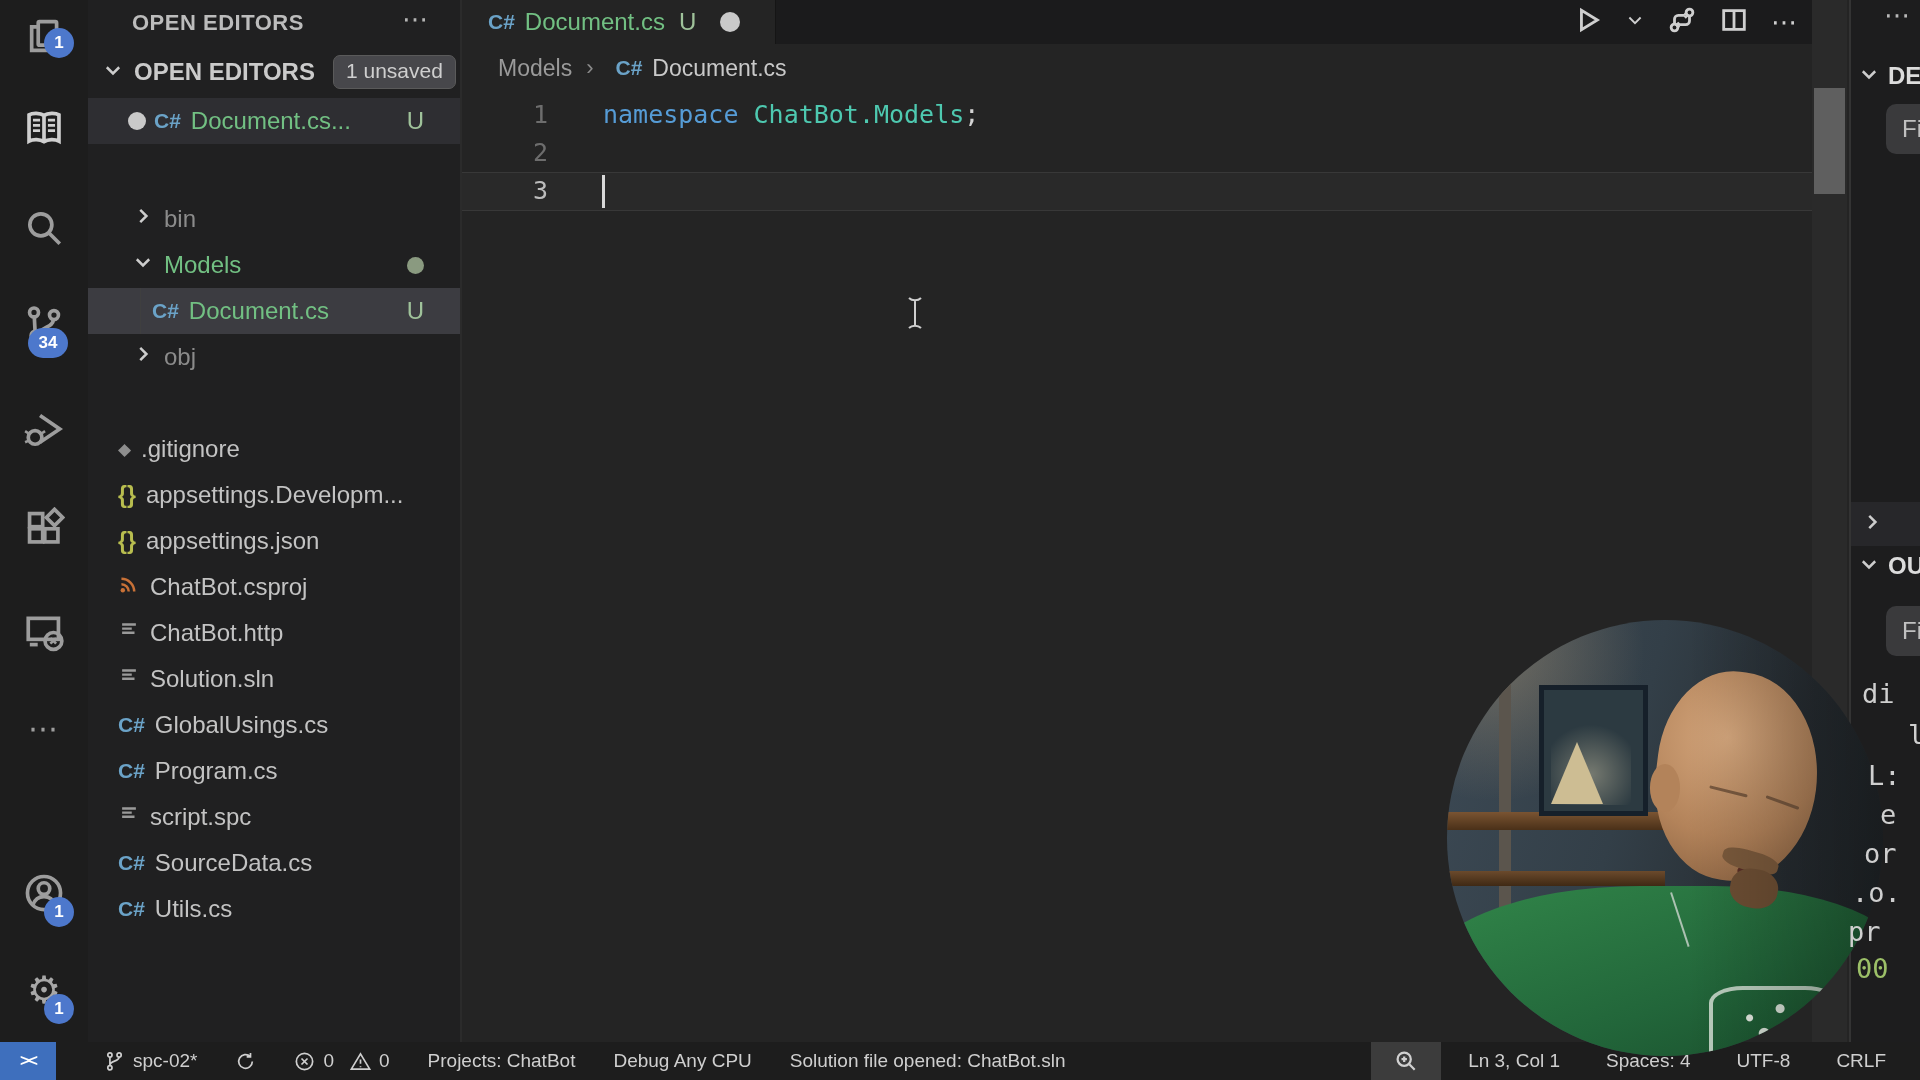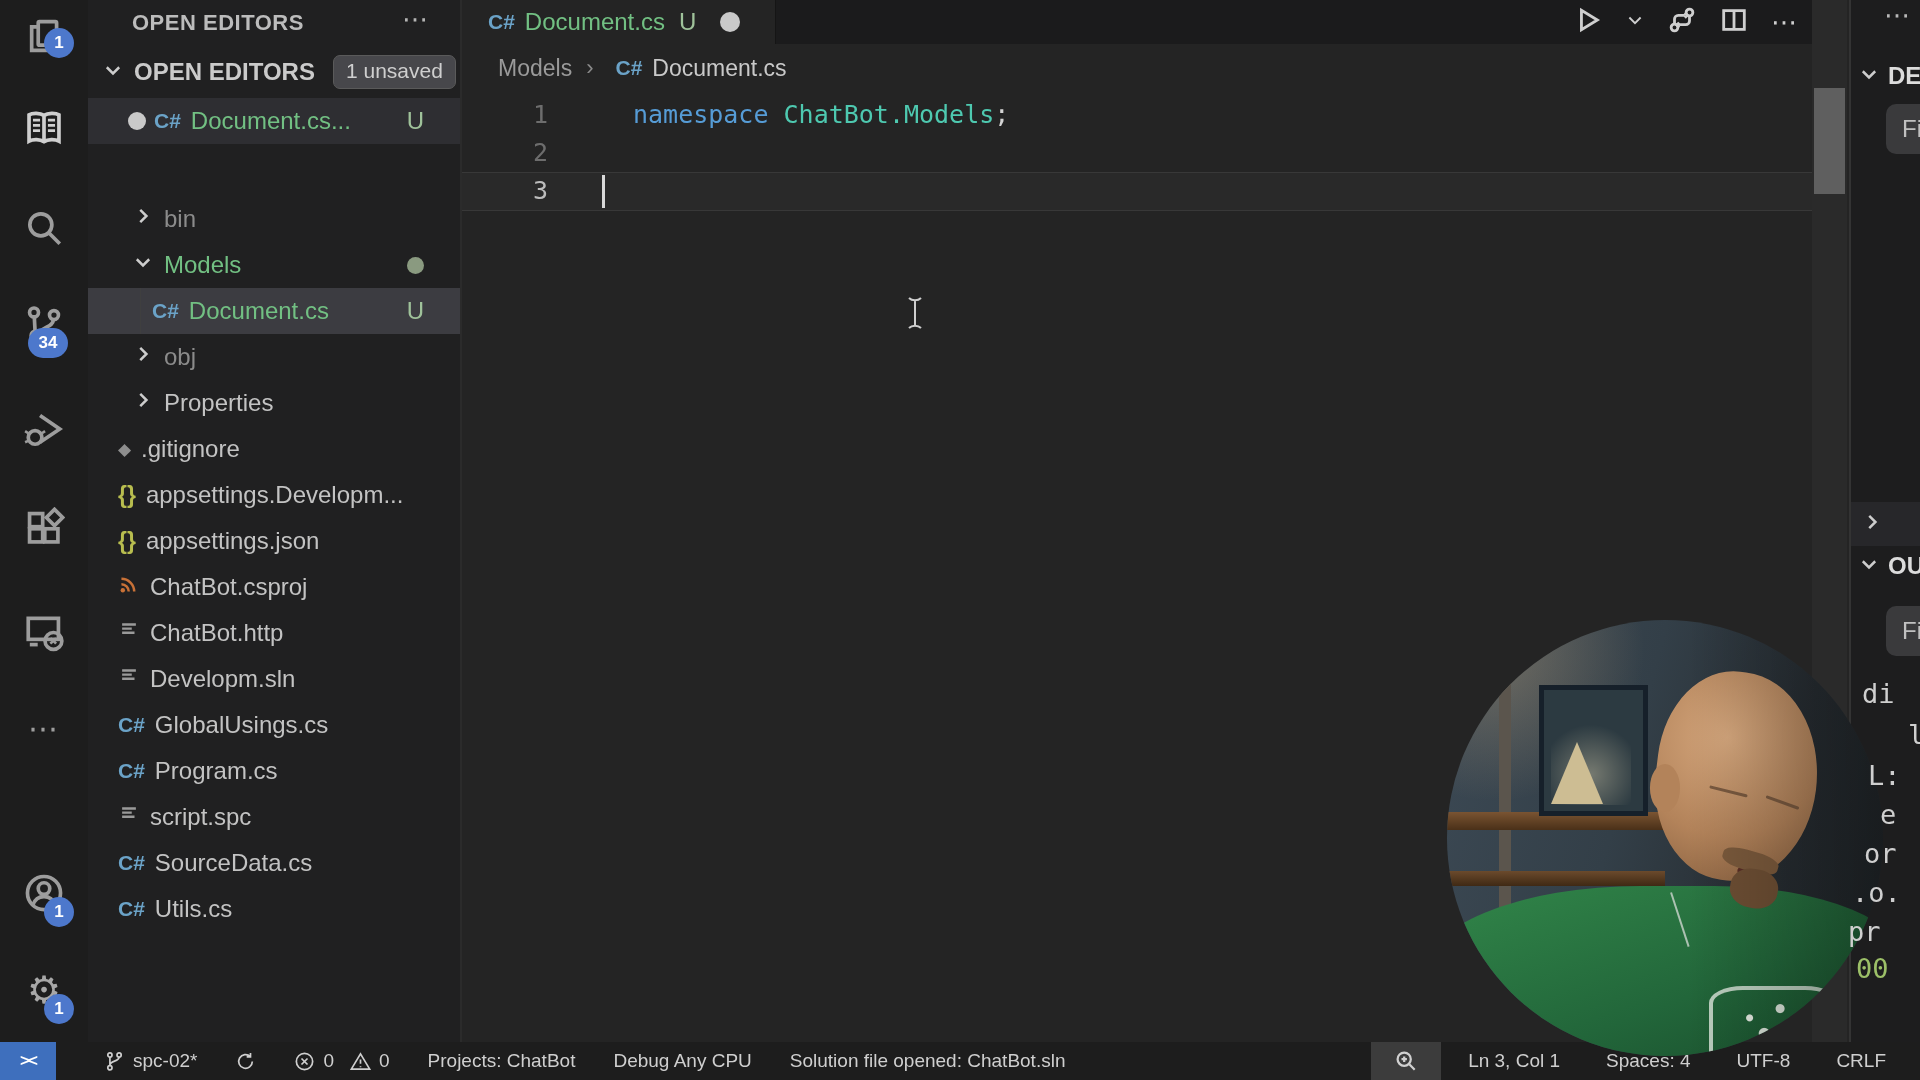--- a/index.html
+++ b/index.html
@@ -60,21 +60,21 @@
   .ed-actions .sm svg{width:20px;height:20px;}
   .ed-actions .dots{font-size:26px;letter-spacing:1px;}
   #breadcrumb{left:462px;top:44px;width:1350px;height:48px;background:#242424;display:flex;align-items:center;z-index:1;}
   #breadcrumb .f{color:#9a9a9a;font-size:23px;margin-left:36px;}
   #breadcrumb .sep{color:#8a8a8a;font-size:22px;margin:0 14px;}
   #breadcrumb .file{color:#c9c9c9;font-size:23px;margin-left:10px;}
   #codearea{left:462px;top:92px;width:1350px;height:950px;background:#242424;z-index:1;
     font-family:"DejaVu Sans Mono",monospace;font-size:25px;}
   .gutter{position:absolute;left:0;width:86px;text-align:right;color:#6d6d6d;height:38px;line-height:38px;}
   .gutter.active{color:#bcbcbc;}
-  .codeline{position:absolute;left:141px;height:38px;line-height:38px;white-space:pre;margin-left:30px;}
+  .codeline{position:absolute;left:141px;height:38px;line-height:38px;white-space:pre;}
   .tok-kw{color:#569cd6;}
   .tok-type{color:#4ec9b0;}
   .tok-pl{color:#d4d4d4;}
   #cur-line{position:absolute;left:0;top:80px;width:1350px;height:39px;background:rgba(255,255,255,.025);
     border-top:1px solid rgba(255,255,255,.07);border-bottom:1px solid rgba(255,255,255,.07);}
   #caret{position:absolute;left:140px;top:83px;width:3px;height:33px;background:#d8d8d8;}
   #mouse-ibeam{left:904px;top:296px;z-index:3;}
   #scrollbar{left:1812px;top:0;width:35px;height:1042px;background:#2a2a2a;z-index:1;}
   #scroll-thumb{position:absolute;left:2px;top:88px;width:31px;height:106px;background:#5f5f5f;}
 
@@ -253,26 +253,20 @@
     </div>
     <div class="indent-guide"></div>
 
     <div class="trow r-ignored" style="top:334px">
       <span class="chev"><svg viewBox="0 0 16 16">
             <path d="M6 3.5l4.5 4.5L6 12.5"></path>
           </svg></span>
       <span class="lbl">obj</span>
     </div>
 
-    <div class="trow" style="top:380px">
-      <span class="chev"><svg viewBox="0 0 16 16">
-            <path d="M6 3.5l4.5 4.5L6 12.5"></path>
-          </svg></span>
-      <span class="lbl">Properties</span>
-    </div>
 
     <div class="trow file-root" style="top:426px">
       <span class="ic-diamond">◆</span>
       <span class="lbl">.gitignore</span>
     </div>
 
     <div class="trow file-root" style="top:472px">
       <span class="ic-json">{}</span>
       <span class="lbl">appsettings.Developm...</span>
     </div>
@@ -294,21 +288,21 @@
             <circle cx="3.5" cy="12.5" r="1.6" fill="#c87137" stroke="none"></circle>
             <path d="M2.5 8.2c2.9 0 5.3 2.4 5.3 5.3M2.5 4.2c5.1 0 9.3 4.2 9.3 9.3" stroke="#c87137" fill="none" stroke-width="1.8"></path>
           </svg></span>
       <span class="lbl">ChatBot.csproj</span>
     </div>
 
     <div class="trow file-root" style="top:656px">
       <span class="ic-lines"><svg viewBox="0 0 16 16">
             <path d="M3 4h10M3 7h7M3 10h9" stroke="#9a9a9a" stroke-width="1.8"></path>
           </svg></span>
-      <span class="lbl">Developm.sln</span>
+      <span class="lbl">Solution.sln</span>
     </div>
 
     <div class="trow file-root" style="top:702px">
       <span class="ic-cs" style="margin-left:0">C#</span>
       <span class="lbl">GlobalUsings.cs</span>
     </div>
 
     <div class="trow file-root" style="top:748px">
       <span class="ic-cs" style="margin-left:0">C#</span>
       <span class="lbl">Program.cs</span>

